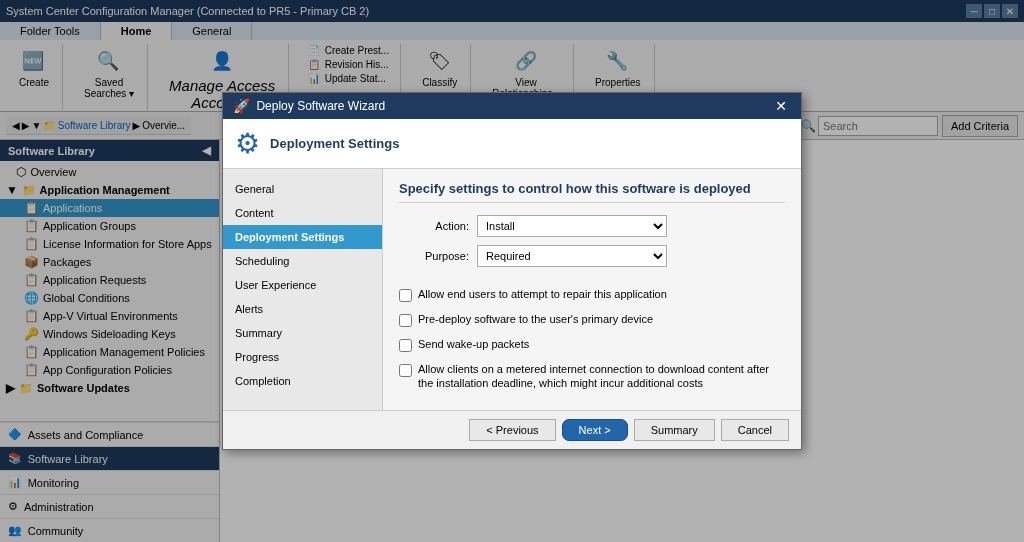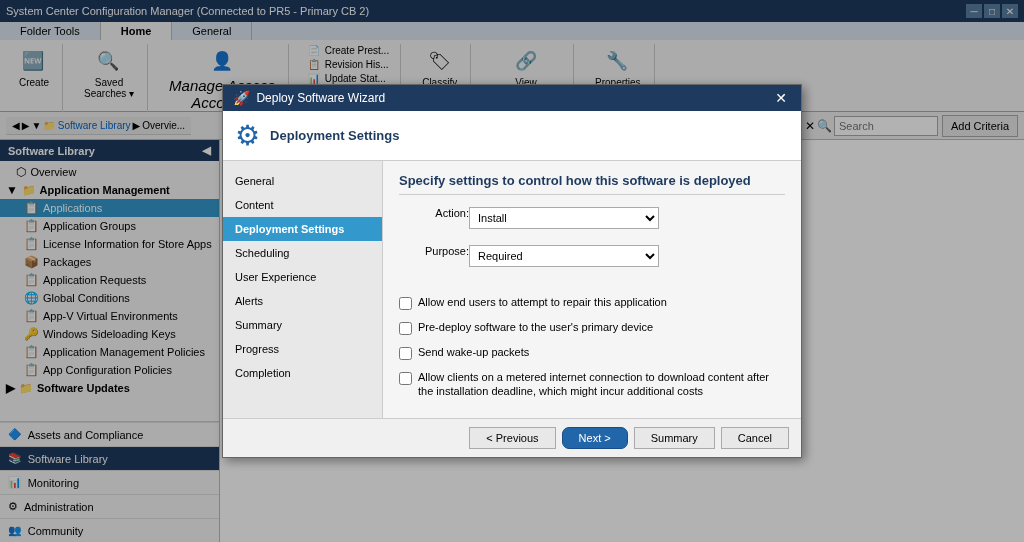--- a/index.html
+++ b/index.html
@@ -44,39 +44,39 @@
     
     .right-panel { flex: 1; display: flex; flex-direction: column; background: #fff; overflow: hidden; }
     .right-panel-content { flex: 1; padding: 8px; overflow-y: auto; }
     .related-objects { margin-top: 8px; }
     .related-objects-title { font-size: 11px; font-weight: bold; color: #333; margin-bottom: 4px; }
     .related-item { font-size: 11px; color: #0066cc; cursor: pointer; display: flex; align-items: center; gap: 4px; }
 
     
     .toolbar-area { background: #f0f0f0; border-bottom: 1px solid #bbb; padding: 2px 6px; display: flex; align-items: center; gap: 4px; height: 28px; }
     .search-box { display: flex; align-items: center; gap: 2px; }
-    .search-input { width: 104px; height: 20px; border: 1px solid #aaa; padding: 1px 4px; font-size: 11px; }
+    .search-input { width: 120px; height: 20px; border: 1px solid #aaa; padding: 1px 4px; font-size: 11px; }
     .toolbar-btn { padding: 2px 8px; font-size: 11px; background: #e8e8e8; border: 1px solid #aaa; cursor: pointer; height: 22px; }
 
     
     .modal-overlay { position: fixed; top: 0; left: 0; width: 1024px; height: 542px; background: rgba(0,0,0,0.3); display: flex; align-items: center; justify-content: center; z-index: 100; }
     .modal { background: #f5f5f5; border: 1px solid #666; box-shadow: 3px 3px 10px rgba(0,0,0,0.4); width: 580px; display: flex; flex-direction: column; }
     .modal-titlebar { background: #1e3a5f; color: white; padding: 5px 10px; font-size: 12px; display: flex; align-items: center; justify-content: space-between; }
     .modal-titlebar-icon { font-size: 14px; margin-right: 6px; }
     .modal-close-btn { background: none; border: none; color: white; cursor: pointer; font-size: 14px; padding: 0 4px; }
     .modal-body { display: flex; flex: 1; }
     .modal-nav { width: 160px; background: #e8e8e8; border-right: 1px solid #ccc; padding: 8px 0; }
     .modal-nav-item { padding: 6px 12px; font-size: 11px; cursor: pointer; }
     .modal-nav-item.active { background: #3399cc; color: white; font-weight: bold; }
     .modal-main { flex: 1; padding: 12px 16px; display: flex; flex-direction: column; }
     .modal-section-title { color: #1e3a5f; font-size: 13px; font-weight: bold; margin-bottom: 12px; border-bottom: 1px solid #ccc; padding-bottom: 6px; }
     .modal-header-strip { background: white; padding: 8px 12px; border-bottom: 1px solid #ccc; display: flex; align-items: center; gap: 10px; }
     .modal-header-icon { font-size: 28px; color: #2266aa; }
     .modal-header-title { font-size: 13px; font-weight: bold; color: #1e3a5f; }
-    .form-row { display: flex; margin-bottom: 16px; }
+    .form-row { display: flex; align-items: center; margin-bottom: 8px; gap: 8px; }
     .form-label { width: 70px; font-size: 11px; text-align: right; flex-shrink: 0; }
     .form-select { width: 190px; height: 22px; font-size: 11px; border: 1px solid #aaa; background: white; padding: 1px 4px; }
     .checkbox-row { display: flex; align-items: flex-start; gap: 6px; margin-bottom: 6px; padding: 2px 0; }
     .checkbox-row input[type="checkbox"] { margin-top: 2px; flex-shrink: 0; }
     .checkbox-label { font-size: 11px; line-height: 1.3; }
     .modal-footer { display: flex; justify-content: flex-end; gap: 6px; padding: 8px 12px; border-top: 1px solid #ccc; background: #f0f0f0; }
     .footer-btn { padding: 4px 16px; font-size: 11px; border: 1px solid #aaa; cursor: pointer; background: #e8e8e8; }
     .footer-btn.primary { background: #2266aa; color: white; border-color: #1a4d88; border-radius: 7px; }
 
     

